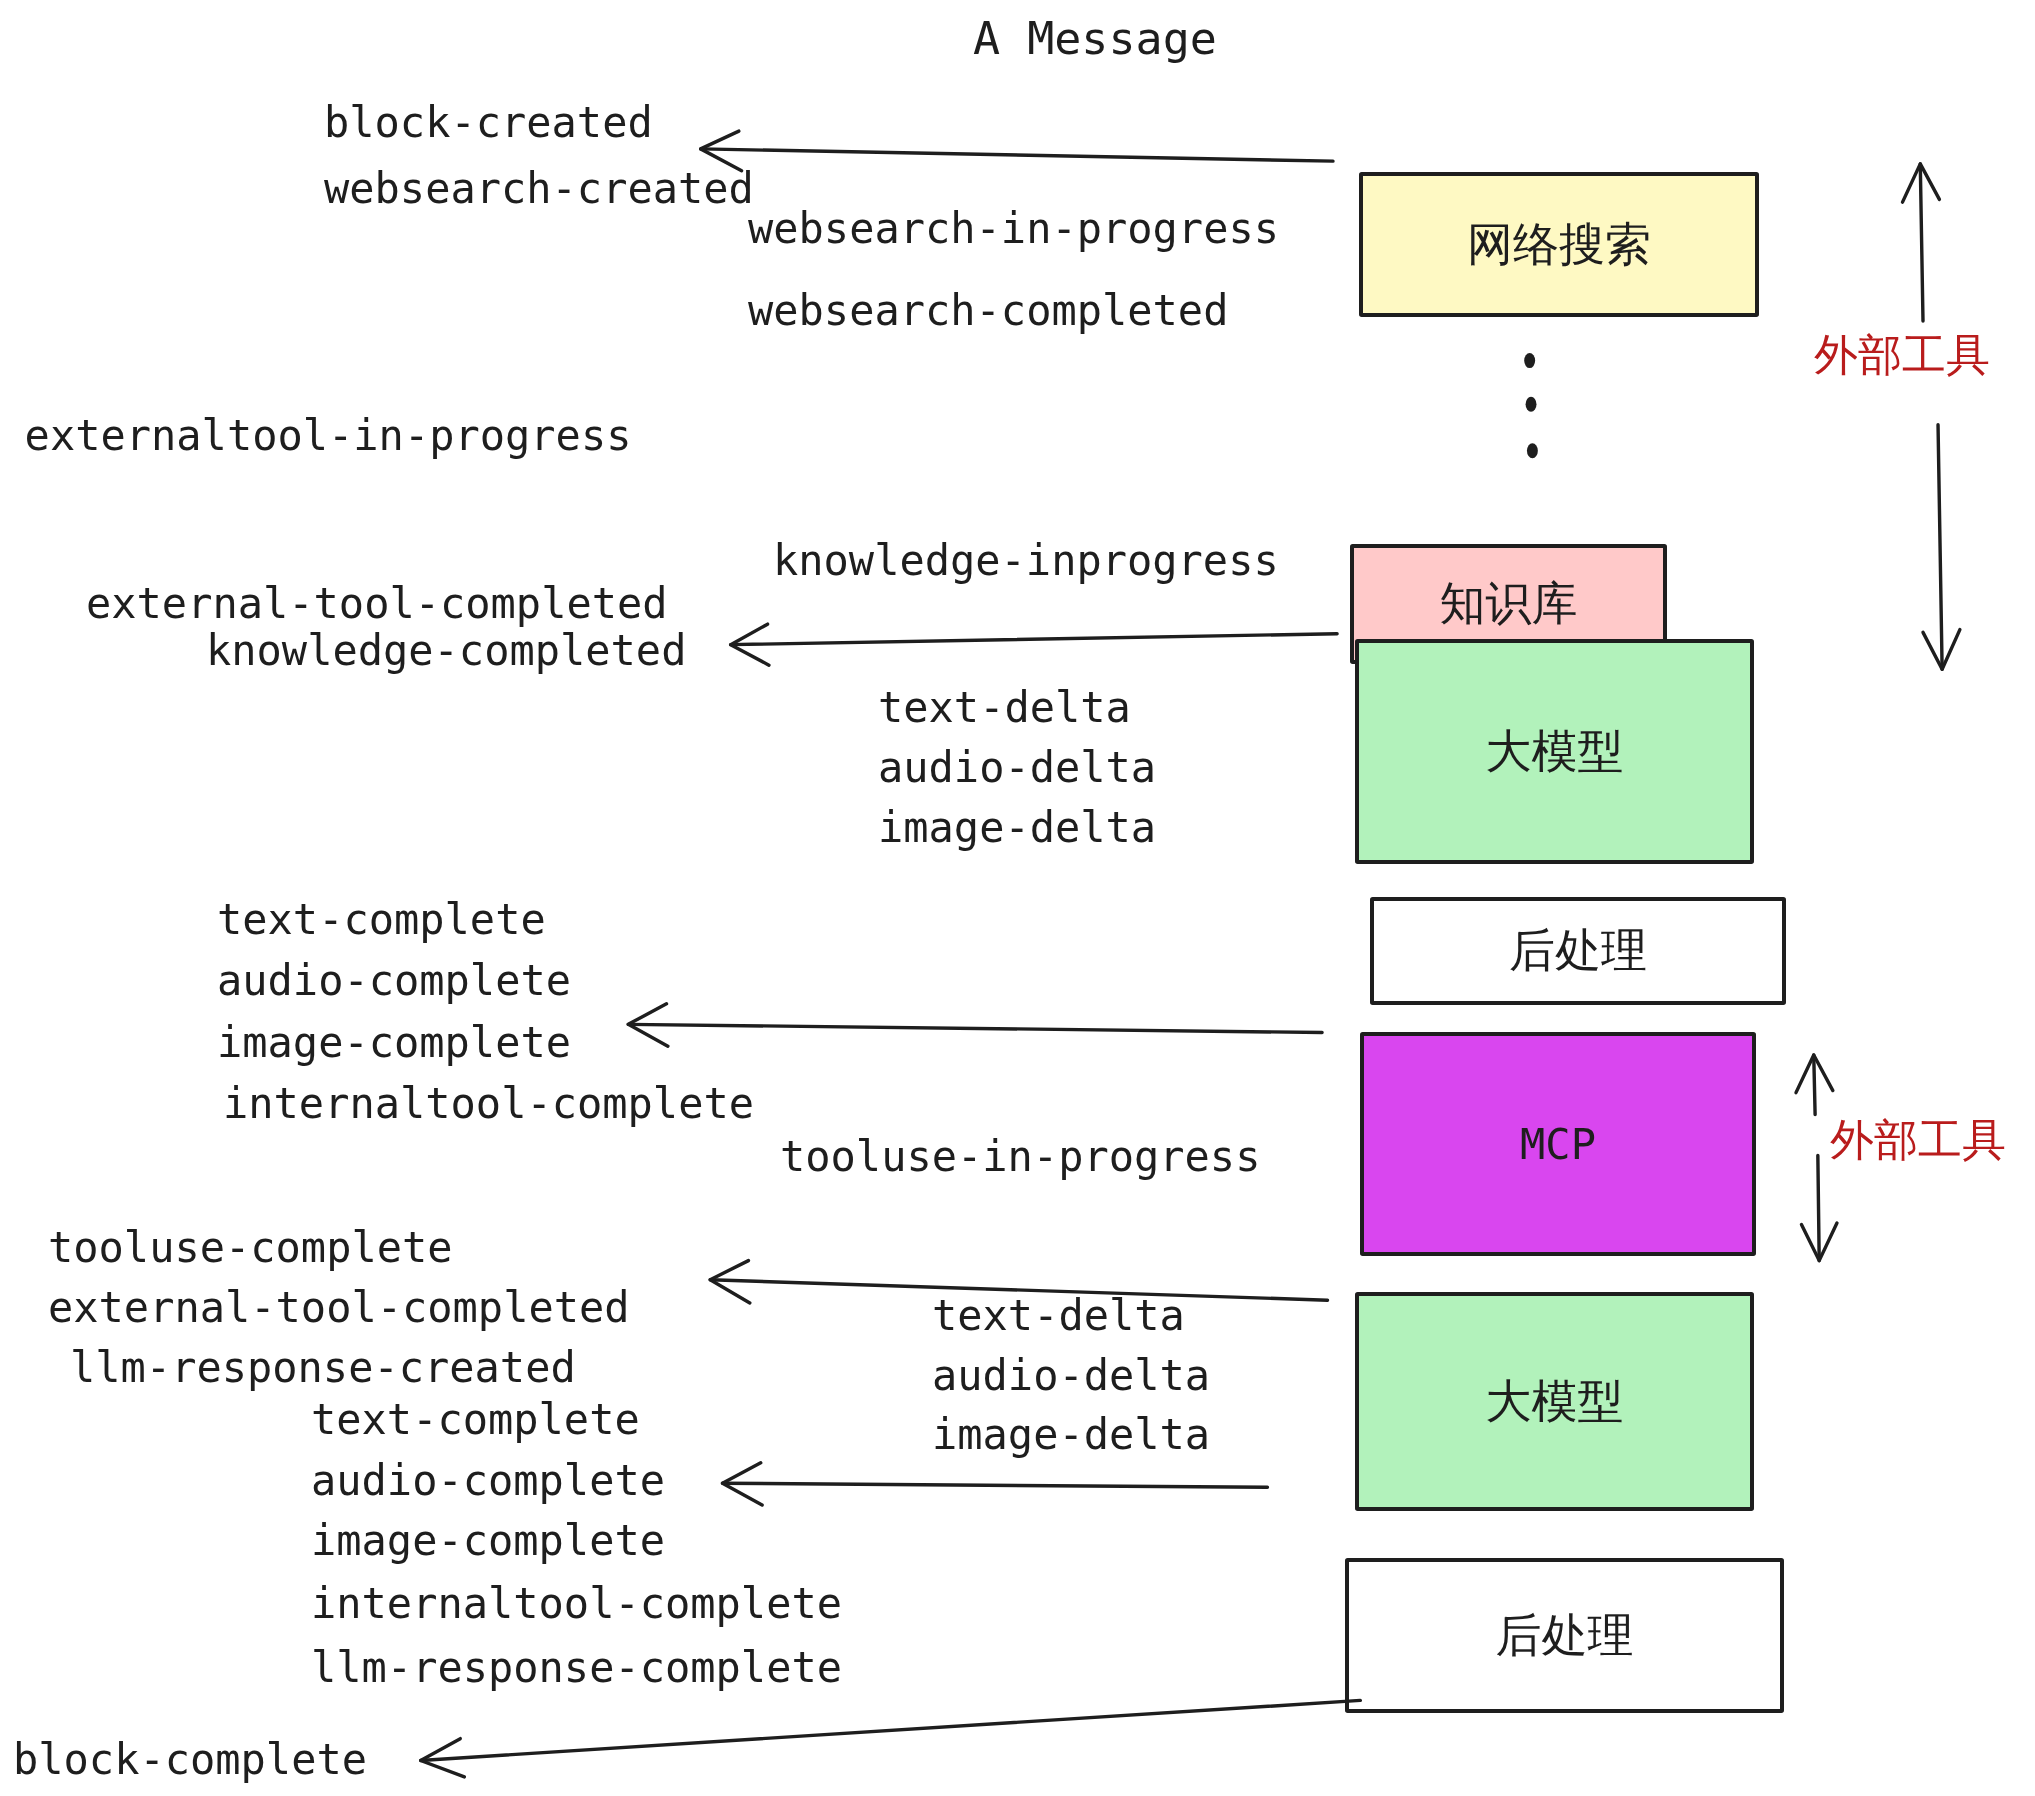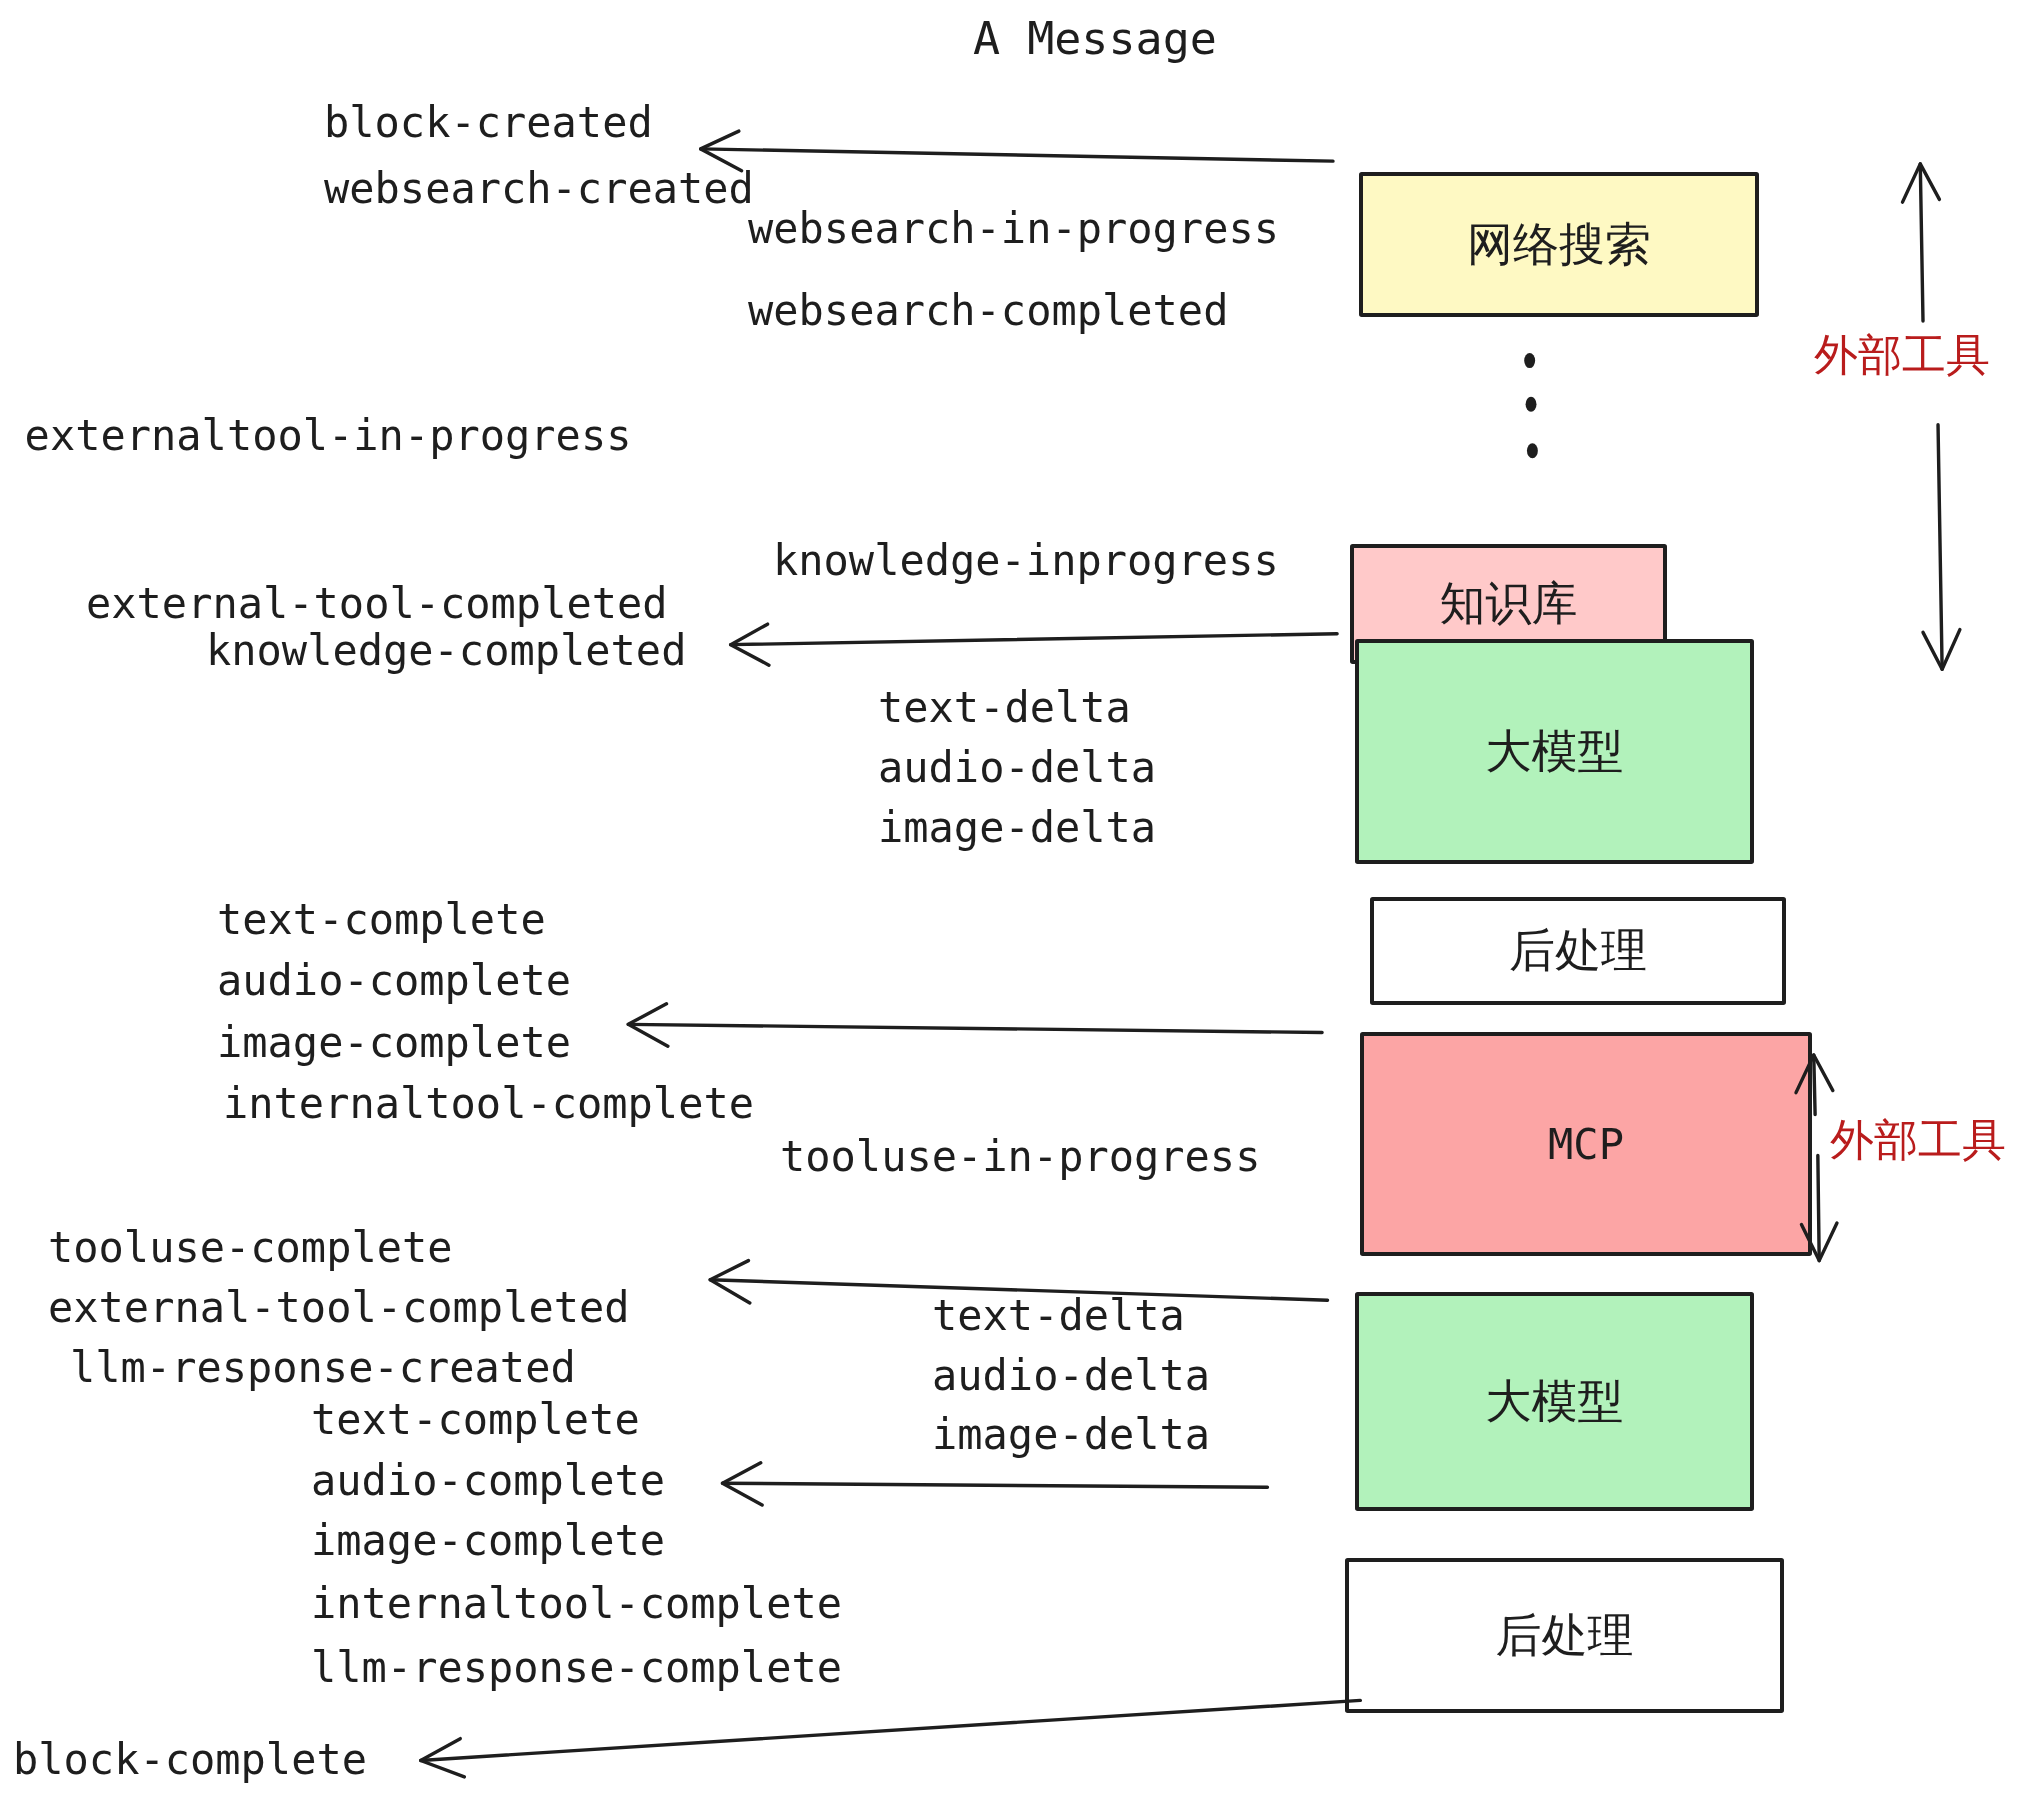--- a/index.html
+++ b/index.html
@@ -76,21 +76,21 @@
   </div>
   <div class="box" style="left: 1350px; top: 506px; width: 317px; height: 120px; background-color: rgb(255, 201, 201); margin-top: 38px;">
     <span class="lbl">知识库</span>
   </div>
   <div class="box" style="left: 1355px; top: 639px; width: 399px; height: 225px; background-color: rgb(178, 242, 187);">
     <span class="lbl">大模型</span>
   </div>
   <div class="box" style="left: 1370px; top: 897px; width: 416px; height: 108px; background-color: rgb(255, 255, 255);">
     <span class="lbl">后处理</span>
   </div>
-  <div class="box mono" style="left: 1360px; top: 1032px; width: 452px; height: 224px; background-color: #fca5a5;">
+  <div class="box mono" style="left: 1360px; top: 1032px; width: 396px; height: 224px; background-color: #d946ef;">
     <span class="lbl">MCP</span>
   </div>
   <div class="box" style="left: 1355px; top: 1292px; width: 399px; height: 219px; background-color: rgb(178, 242, 187);">
     <span class="lbl">大模型</span>
   </div>
   <div class="box" style="left: 1345px; top: 1558px; width: 439px; height: 155px; background-color: rgb(255, 255, 255);">
     <span class="lbl">后处理</span>
   </div>
 
   <div class="annotation" style="left:1814px;top:326px;">外部工具</div>

